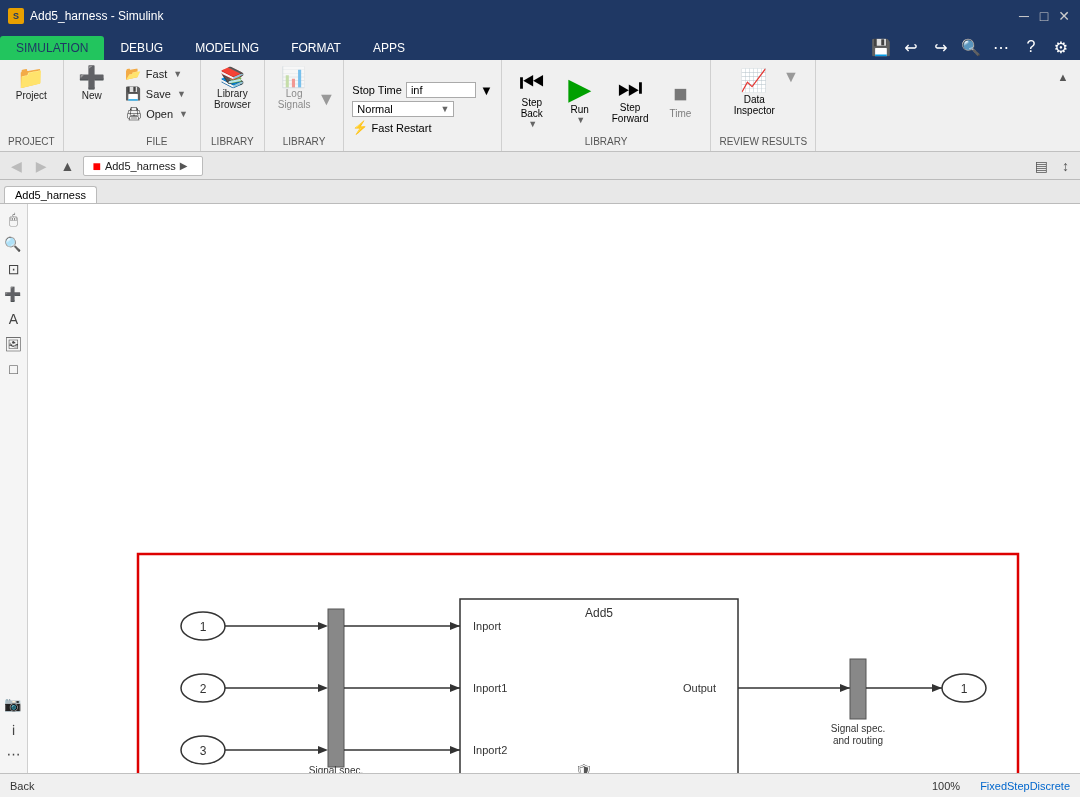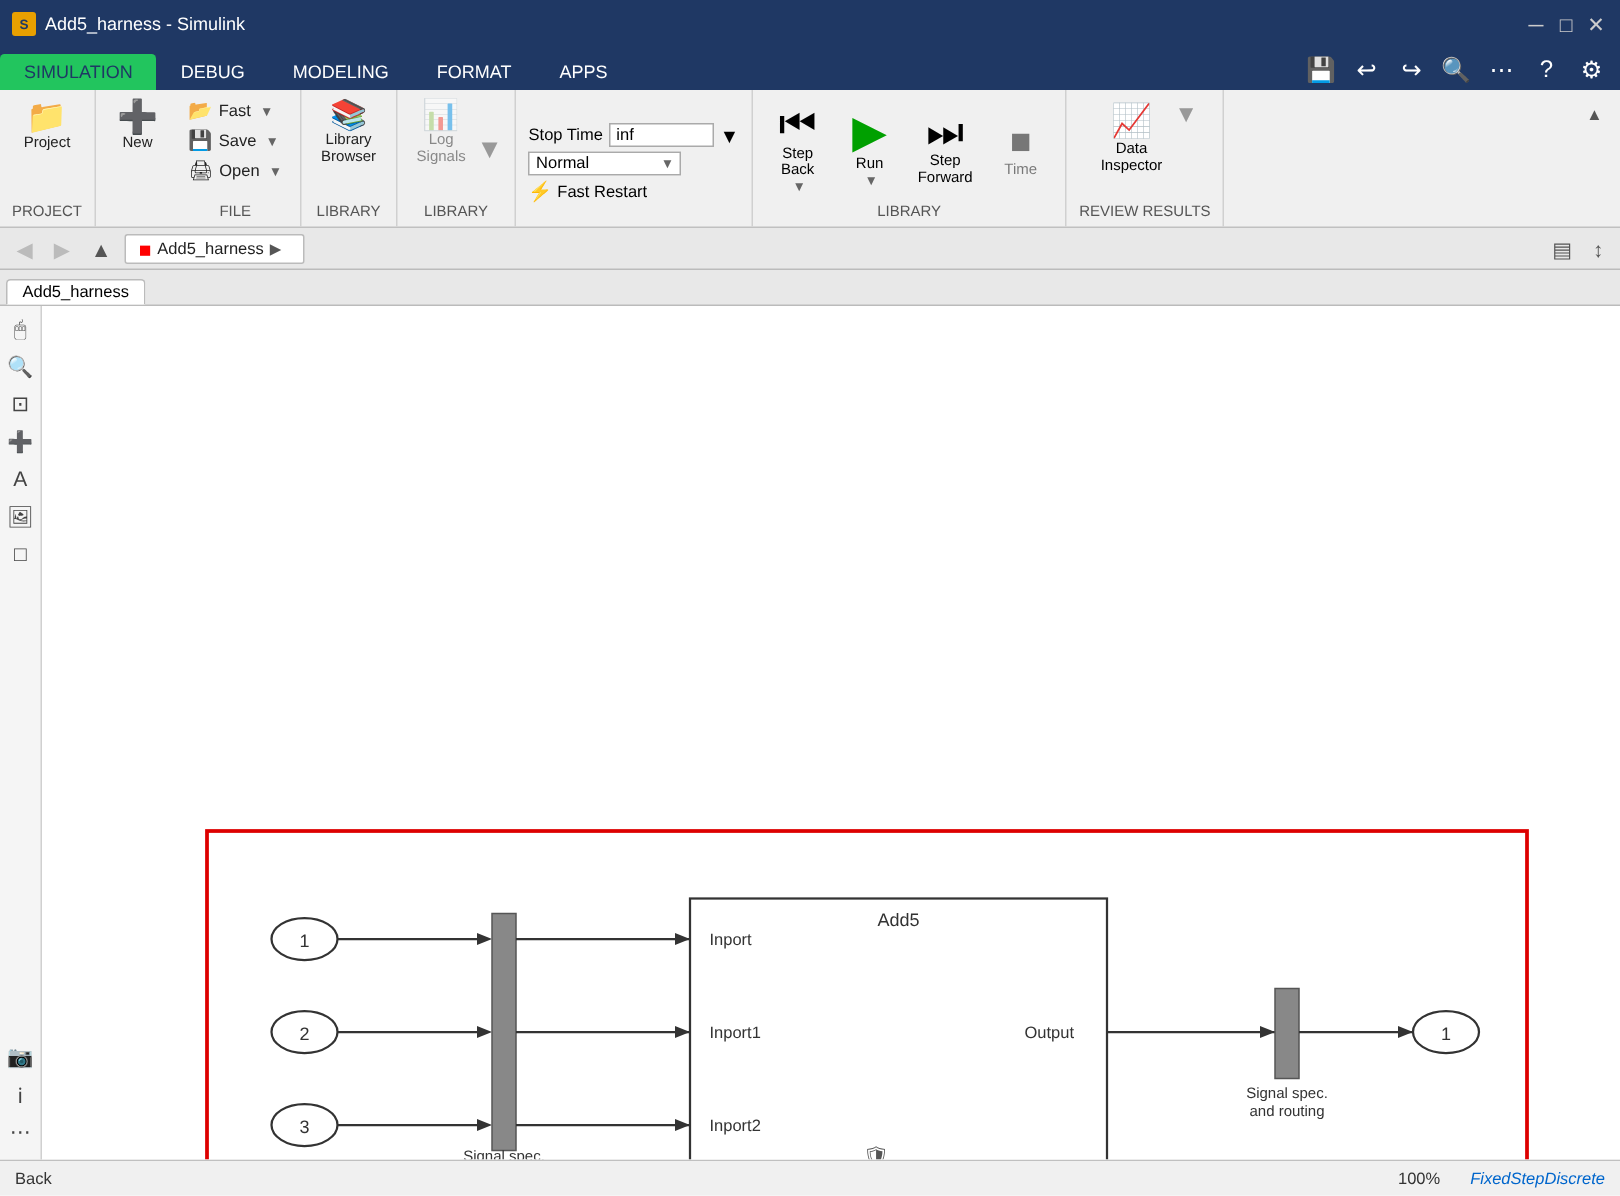--- a/index.html
+++ b/index.html
@@ -550,15 +550,15 @@
       <ellipse cx="936" cy="484" rx="22" ry="14" fill="white" stroke="#333" stroke-width="1.5"></ellipse>
       <text x="936" y="489" text-anchor="middle" font-size="12" fill="#333">1</text>
     </svg>
   </div>
 </div>
 
 <div id="status-bar">
   <span>Back</span>
   <div id="status-bar-right">
     <span>100%</span>
-    <span style="color:#0066cc;font-style:italic;">FixedStepDiscrete</span>
+    <span style="color:#0066cc;">FixedStepDiscrete</span>
   </div>
 </div>
 
 </body></html>

